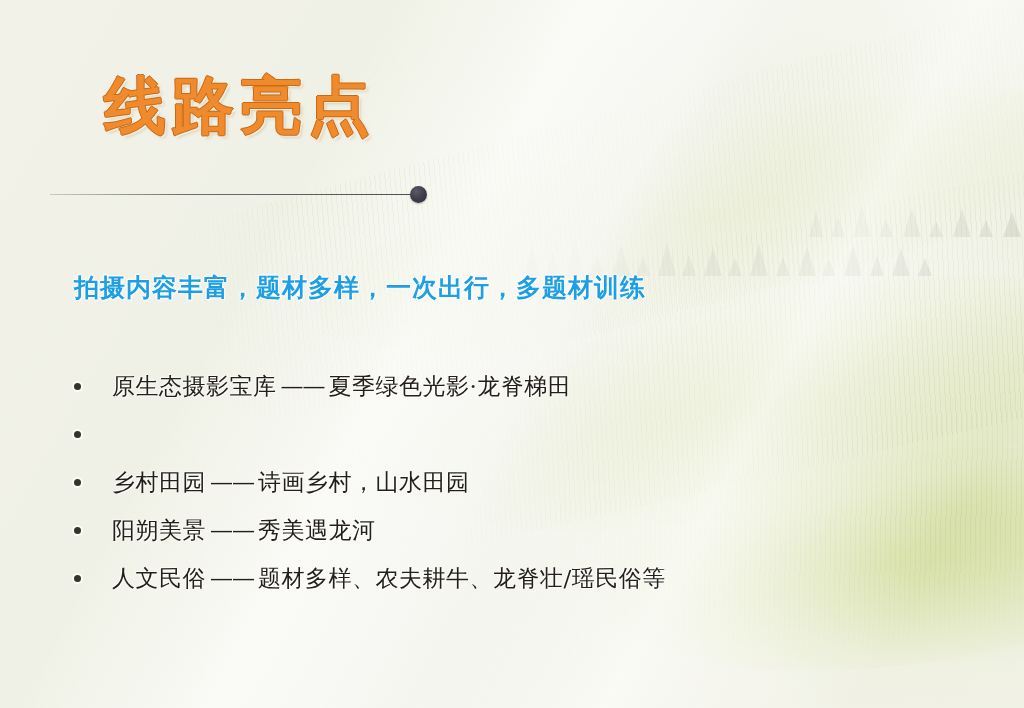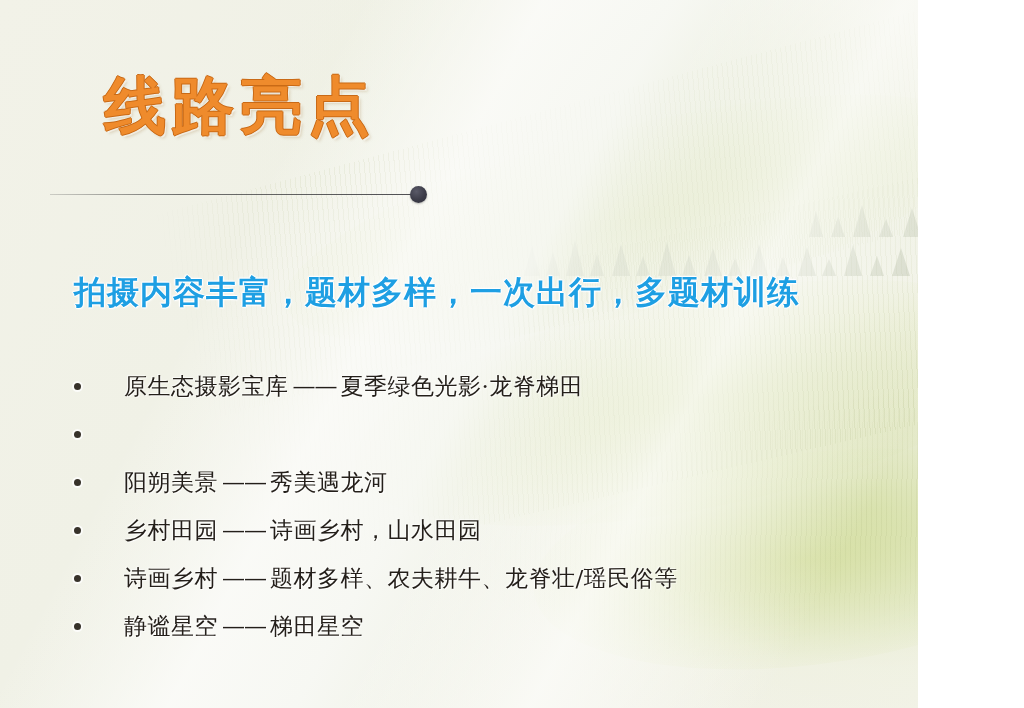--- a/index.html
+++ b/index.html
@@ -2,21 +2,21 @@
 <html><head>
 <meta charset="utf-8">
 <style>
   html, body {
     margin: 0;
     padding: 0;
     background: #ffffff;
   }
   #slide {
     position: relative;
-    width: 918px;
+    width: 1024px;
     height: 708px;
     overflow: hidden;
     background: #f1f1e6;
     font-family: "Liberation Sans", "DejaVu Sans", sans-serif;
   }
 
   
   .bg-layer {
     position: absolute;
     inset: 0;
@@ -150,21 +150,21 @@
     border-radius: 50%;
     background: radial-gradient(circle at 38% 32%, #5a5a68 0%, #3c3c48 55%, #2f2f3a 100%);
     box-shadow: 0 1px 2px rgba(0,0,0,0.25);
   }
 
   
   .subtitle {
     position: absolute;
     left: 74px;
     top: 271px;
-    font-size: 32px;
+    font-size: 25px;
     font-weight: 700;
     letter-spacing: 1px;
     color: #1e9fe3;
     font-family: "DejaVu Sans", "Liberation Sans", sans-serif;
     white-space: nowrap;
     text-shadow:
        1px 0 0 rgba(255,255,255,0.95),
       -1px 0 0 rgba(255,255,255,0.95),
        0 1px 0 rgba(255,255,255,0.95),
        0 -1px 0 rgba(255,255,255,0.95),
@@ -196,21 +196,20 @@
   }
   .bullet-text {
     font-size: 23px;
     color: #241f1a;
     font-family: "DejaVu Serif", "Liberation Serif", serif;
     letter-spacing: 0.5px;
     white-space: nowrap;
     text-shadow:
        1px 1px 1px rgba(255,255,255,0.85),
       -1px -1px 1px rgba(255,255,255,0.7);
-    margin-left: 12px;
   }
   .bullet-sep {
     padding: 0 4px;
     letter-spacing: -1px;
   }
 </style>
 </head>
 <body>
 
 <div id="slide">
@@ -281,32 +280,28 @@
       <span class="bullet-dot"></span>
       <span class="bullet-text"><span>原生态摄影宝库</span><span class="bullet-sep">——</span><span>夏季绿色光影·龙脊梯田</span></span>
     </div>
 
     <div class="bullet-row">
       <span class="bullet-dot"></span>
     </div>
 
     <div class="bullet-row">
       <span class="bullet-dot"></span>
+      <span class="bullet-text"><span>乡村田园</span><span class="bullet-sep">——</span><span>诗画乡村，山水田园</span></span>
+    </div>
+
+    <div class="bullet-row">
+      <span class="bullet-dot"></span>
       <span class="bullet-text"><span>阳朔美景</span><span class="bullet-sep">——</span><span>秀美遇龙河</span></span>
     </div>
 
     <div class="bullet-row">
       <span class="bullet-dot"></span>
-      <span class="bullet-text"><span>乡村田园</span><span class="bullet-sep">——</span><span>诗画乡村，山水田园</span></span>
-    </div>
-
-    <div class="bullet-row">
-      <span class="bullet-dot"></span>
-      <span class="bullet-text"><span>诗画乡村</span><span class="bullet-sep">——</span><span>题材多样、农夫耕牛、龙脊壮/瑶民俗等</span></span>
-    </div>
-
-    <div class="bullet-row">
-      <span class="bullet-dot"></span>
-      <span class="bullet-text"><span>静谧星空</span><span class="bullet-sep">——</span><span>梯田星空</span></span>
-    </div>
+      <span class="bullet-text"><span>人文民俗</span><span class="bullet-sep">——</span><span>题材多样、农夫耕牛、龙脊壮/瑶民俗等</span></span>
+    </div>
+
 
   </div>
 </div>
 
 </body></html>

